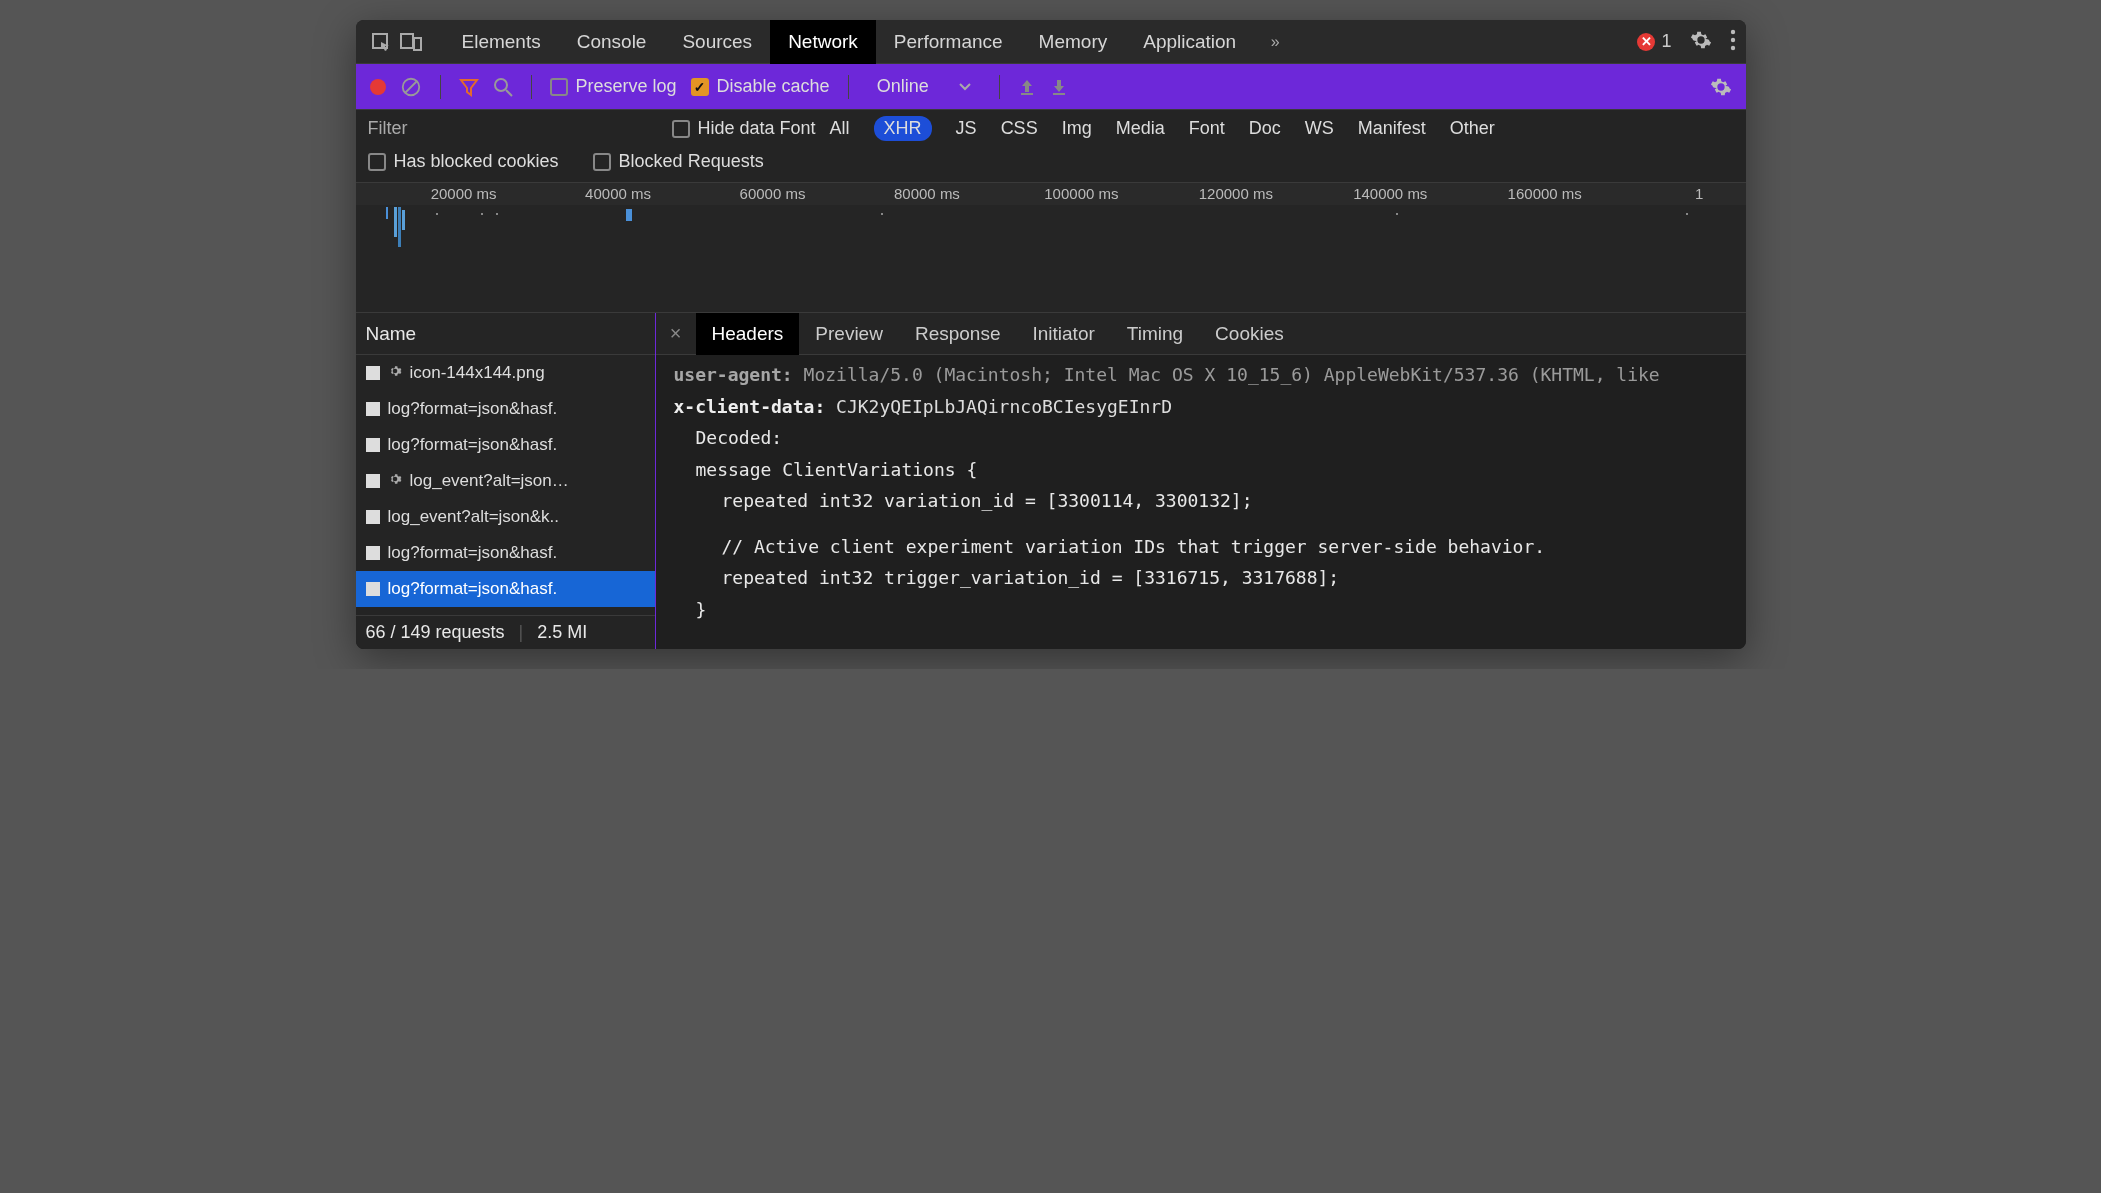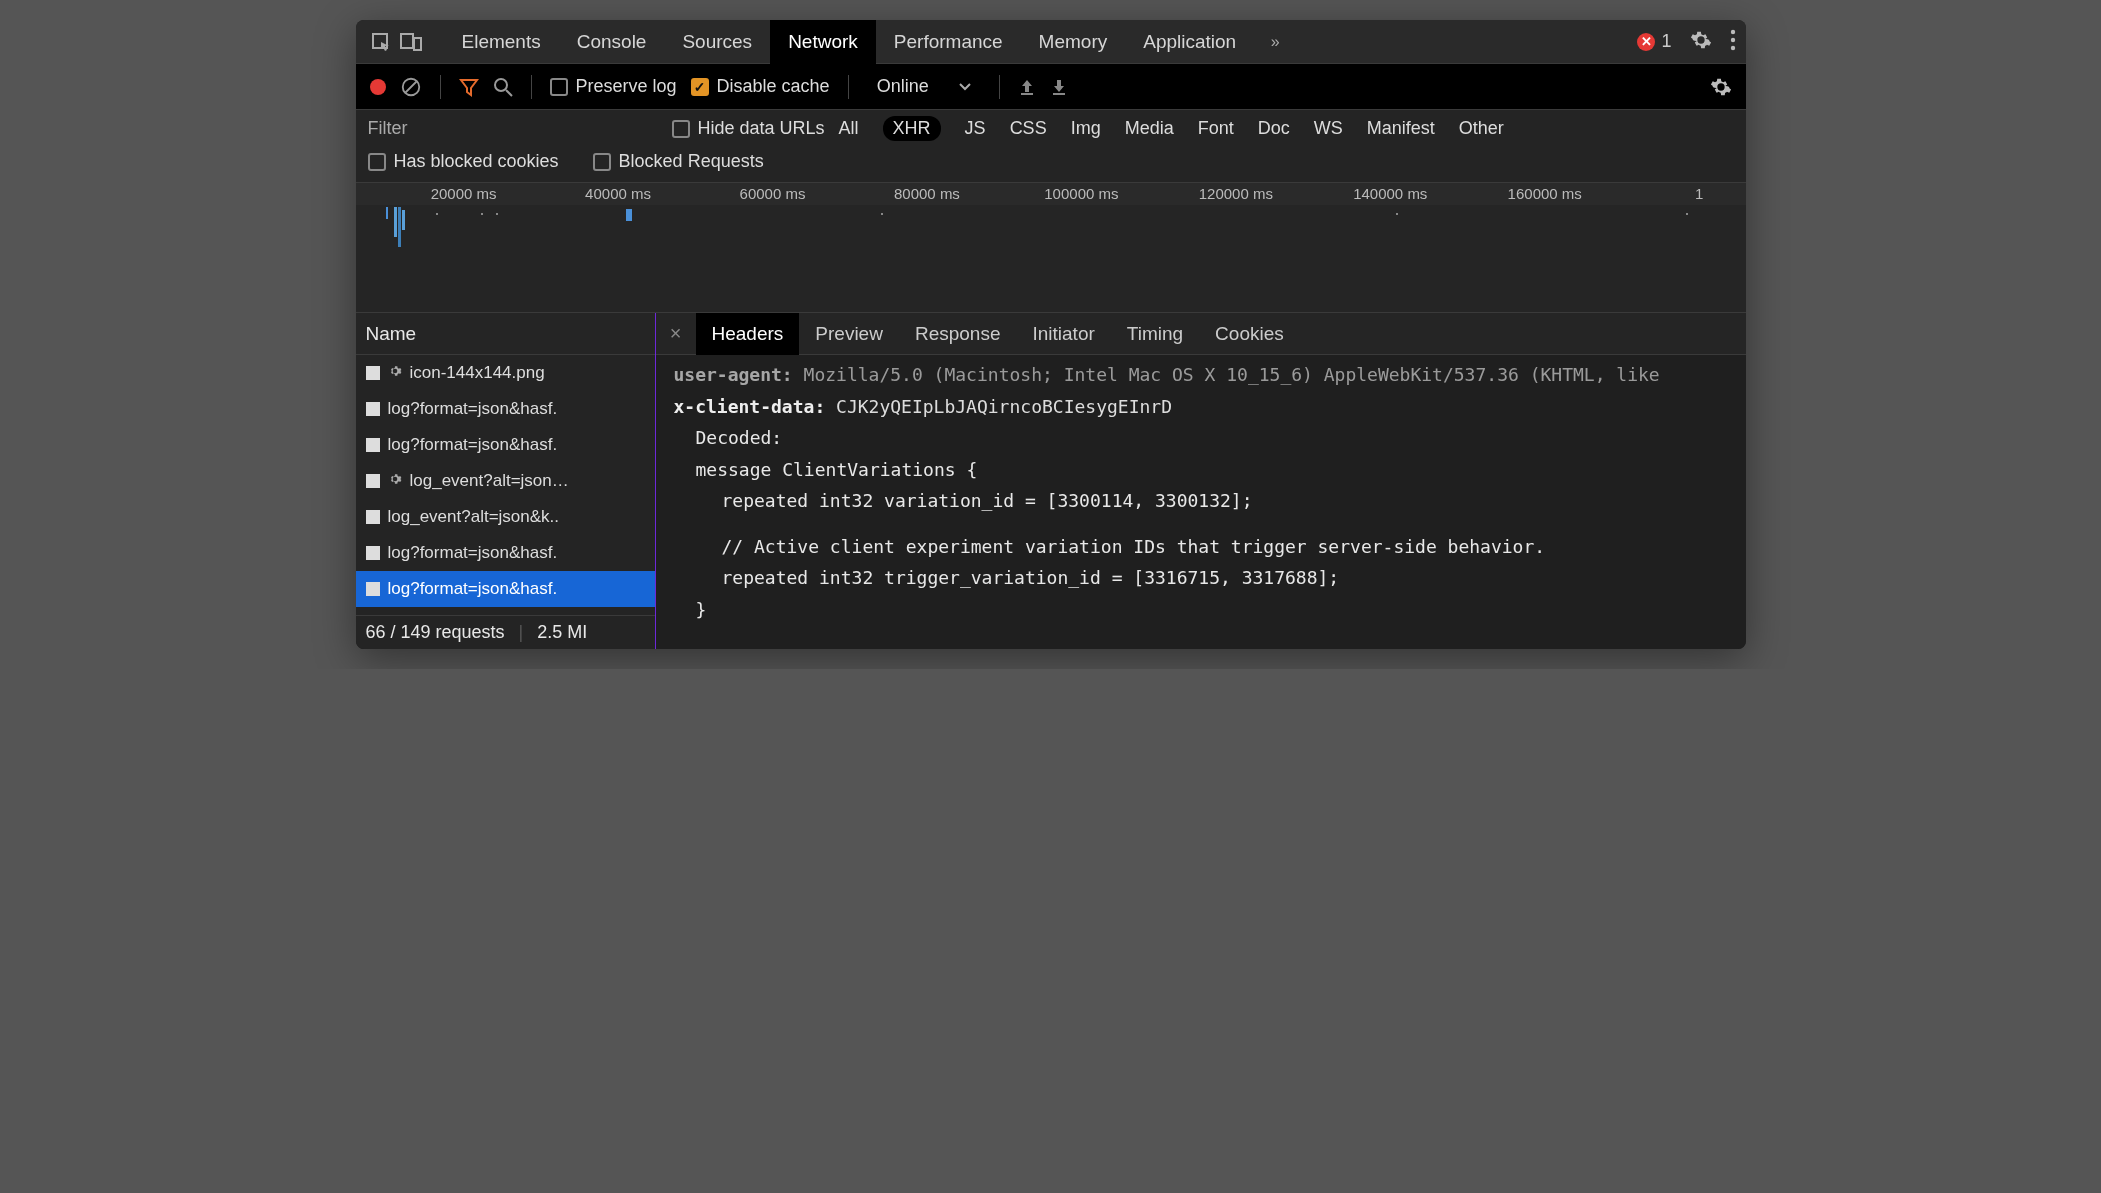--- a/index.html
+++ b/index.html
@@ -38,41 +38,41 @@
     padding: 0 10px; border-bottom:1px solid #3a3a3a; color:#ccc;
   }
   .tabbar .icon-btn { width:30px; display:flex; justify-content:center; color:#aaa; }
   .tabbar .tabs { display:flex; margin-left:18px; gap:0; }
   .tab { padding: 0 18px; height:44px; display:flex; align-items:center; font-size:19px; color:#d6d6d6; cursor:pointer;}
   .tab.active { background:#000; color:#fff; }
   .tabbar .right { margin-left:auto; display:flex; align-items:center; gap:18px; }
   .err-badge { display:flex; align-items:center; gap:6px; font-size:18px; }
   .err-circle { width:18px;height:18px;border-radius:50%;background:#e53935;color:#fff;display:flex;align-items:center;justify-content:center;font-size:13px;font-weight:bold;}
   .toolbar {
-    height:46px; background:#000000; display:flex; align-items:center; padding:0 14px; gap:14px;
+    height:46px; background:#6d28d9; display:flex; align-items:center; padding:0 14px; gap:14px;
     border-bottom:1px solid #3a3a3a; font-size:18px;
   }
   .rec { width:16px;height:16px;border-radius:50%;background:#e53935; }
   .toolbar .sep { width:1px; height:24px; background:#444; margin:0 4px;}
   .toolbar svg { display:block; }
   .cb { width:18px;height:18px;border:2px solid #888;border-radius:3px;display:inline-flex;align-items:center;justify-content:center; }
   .cb.checked { background:#e39425; border-color:#e39425; }
   .cb.checked::after { content:"✓"; color:#111; font-size:14px; font-weight:bold; line-height:1;}
   .lbl { display:flex; align-items:center; gap:8px; color:#ddd; }
   .select { display:flex; align-items:center; gap:30px; padding:0 10px; color:#ddd;}
   .toolbar .right { margin-left:auto; display:flex; gap:18px; }
   .filterbar {
     background:#242424; padding:6px 12px 10px; border-bottom:1px solid #3a3a3a;
     font-size:18px; color:#ddd;
   }
   .filterrow1 { display:flex; align-items:center; gap:14px; }
   .filter-input { width:290px; color:#aaa; }
   .type-pills { display:flex; align-items:center; gap:24px; flex-wrap:wrap; }
   .type-pills span { cursor:pointer; }
-  .type-pills .sel { background:#000000; padding:2px 10px; border-radius:12px; }
+  .type-pills .sel { background:#1d4ed8; padding:2px 10px; border-radius:12px; }
   .filterrow2 { display:flex; gap:34px; margin-top:10px; }
   .timeline {
     height:130px; background:#2a2a2a; border-bottom:1px solid #3a3a3a; position:relative;
     font-size:15px; color:#bbb; overflow:hidden;
   }
   .ticks { position:relative; height:22px; }
   .tick { position:absolute; top:2px; transform:translateX(-50%); }
   .tl-body { position:absolute; top:22px; bottom:0; left:0; right:0; background:#252525;}
   .bar { position:absolute; background:#5aa0d8; }
   .split { display:flex; height:336px; }
@@ -202,21 +202,21 @@
           </svg>
       </div>
     </div>
   </div>
 
   <div class="filterbar">
     <div class="filterrow1">
       <div class="filter-input">Filter</div>
       <label class="lbl">
         <span class="cb"></span>
-          <span>Hide data URLs</span>
+          <span>Hide data Font</span>
       </label>
       <div class="type-pills" id="type-pills">
           <span>All</span>
           <span class="sel">XHR</span>
           <span>JS</span>
           <span>CSS</span>
           <span>Img</span>
           <span>Media</span>
           <span>Font</span>
           <span>Doc</span>

